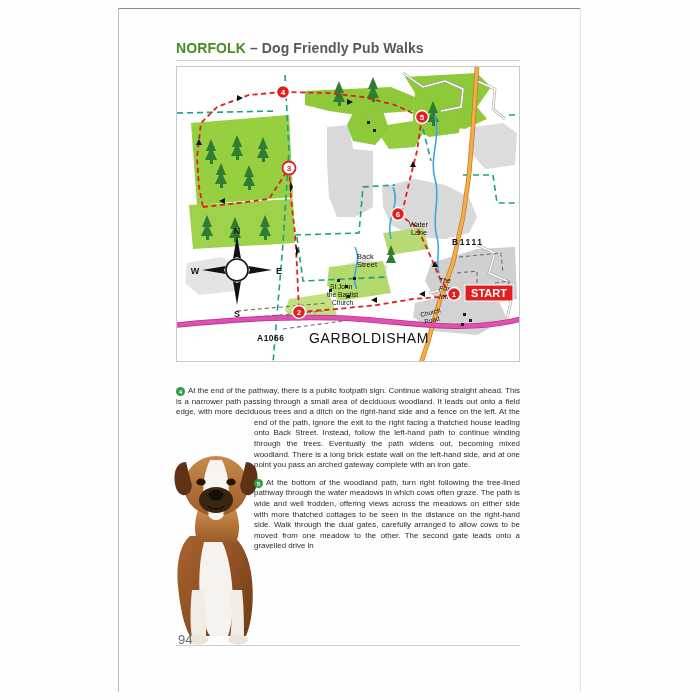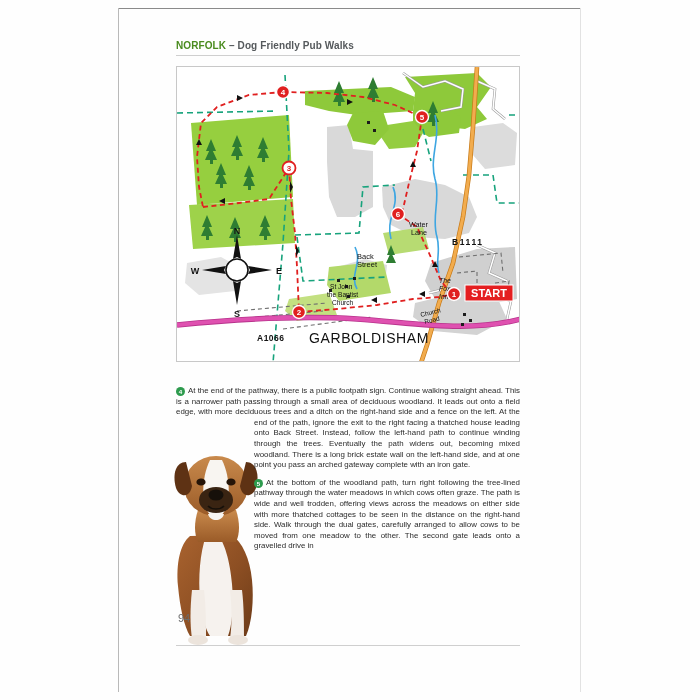--- a/index.html
+++ b/index.html
@@ -37,21 +37,21 @@
     background: #8a8a8a;
   }
 
   
   .header {
     position: absolute;
     left: 176px; top: 40px;
     width: 344px;
   }
   .header-title {
-    font-size: 10px;
+    font-size: 14px;
     font-weight: bold;
     letter-spacing: .1px;
     white-space: nowrap;
   }
   .header-title .county { color: #4a8b1f; }
   .header-title .rest   { color: #55595c; }
   .header-rule {
     margin-top: 4px;
     width: 344px; height: 1px;
     background: #cfcfcf;
@@ -122,22 +122,22 @@
 
   
   .footer-rule {
     position: absolute;
     left: 176px; top: 645px;
     width: 344px; height: 1px;
     background: #cfcfcf;
   }
   .page-number {
     position: absolute;
-    left: 178px; top: 612px;
-    font-size: 11px;
+    left: 178px; top: 632px;
+    font-size: 13px;
     color: #6b6b6b;
   }
 </style>
 </head>
 <body>
 
 <div id="page">
 
   <div class="page-top-line"></div>
   <div class="spine-line"></div>

